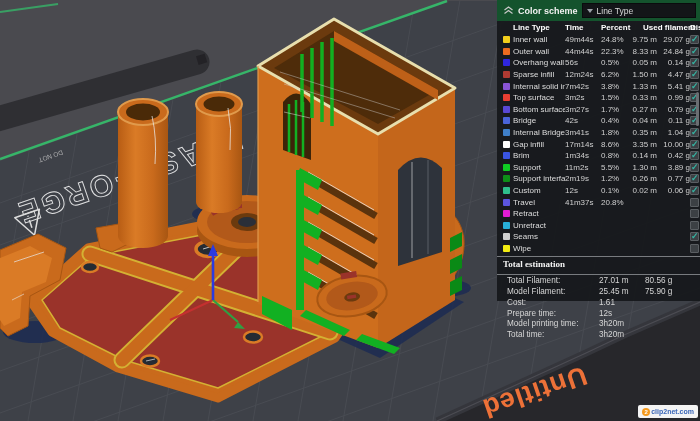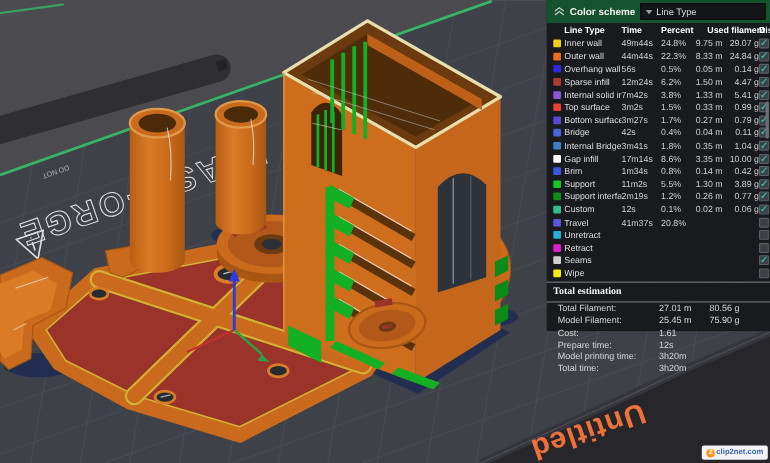--- a/index.html
+++ b/index.html
@@ -464,33 +464,33 @@
           <span class="lbl">Travel</span>
           <span class="num">41m37s</span>
           <span class="num">20.8%</span>
           <span class="num r"></span>
           <span class="num r"></span>
           <span class="c-check">
             <span class="cb"></span>
           </span>
         </div>
         <div class="trow">
+          <span class="swatch" style="background: rgb(226, 28, 211);"></span>
+          <span class="lbl">Retract</span>
+          <span class="num"></span>
+          <span class="num"></span>
+          <span class="num r"></span>
+          <span class="num r"></span>
+          <span class="c-check">
+            <span class="cb"></span>
+          </span>
+        </div>
+        <div class="trow">
           <span class="swatch" style="background: rgb(40, 175, 216);"></span>
           <span class="lbl">Unretract</span>
-          <span class="num"></span>
-          <span class="num"></span>
-          <span class="num r"></span>
-          <span class="num r"></span>
-          <span class="c-check">
-            <span class="cb"></span>
-          </span>
-        </div>
-        <div class="trow">
-          <span class="swatch" style="background: rgb(226, 28, 211);"></span>
-          <span class="lbl">Retract</span>
           <span class="num"></span>
           <span class="num"></span>
           <span class="num r"></span>
           <span class="num r"></span>
           <span class="c-check">
             <span class="cb"></span>
           </span>
         </div>
         <div class="trow">
           <span class="swatch" style="background: rgb(207, 207, 207);"></span>

